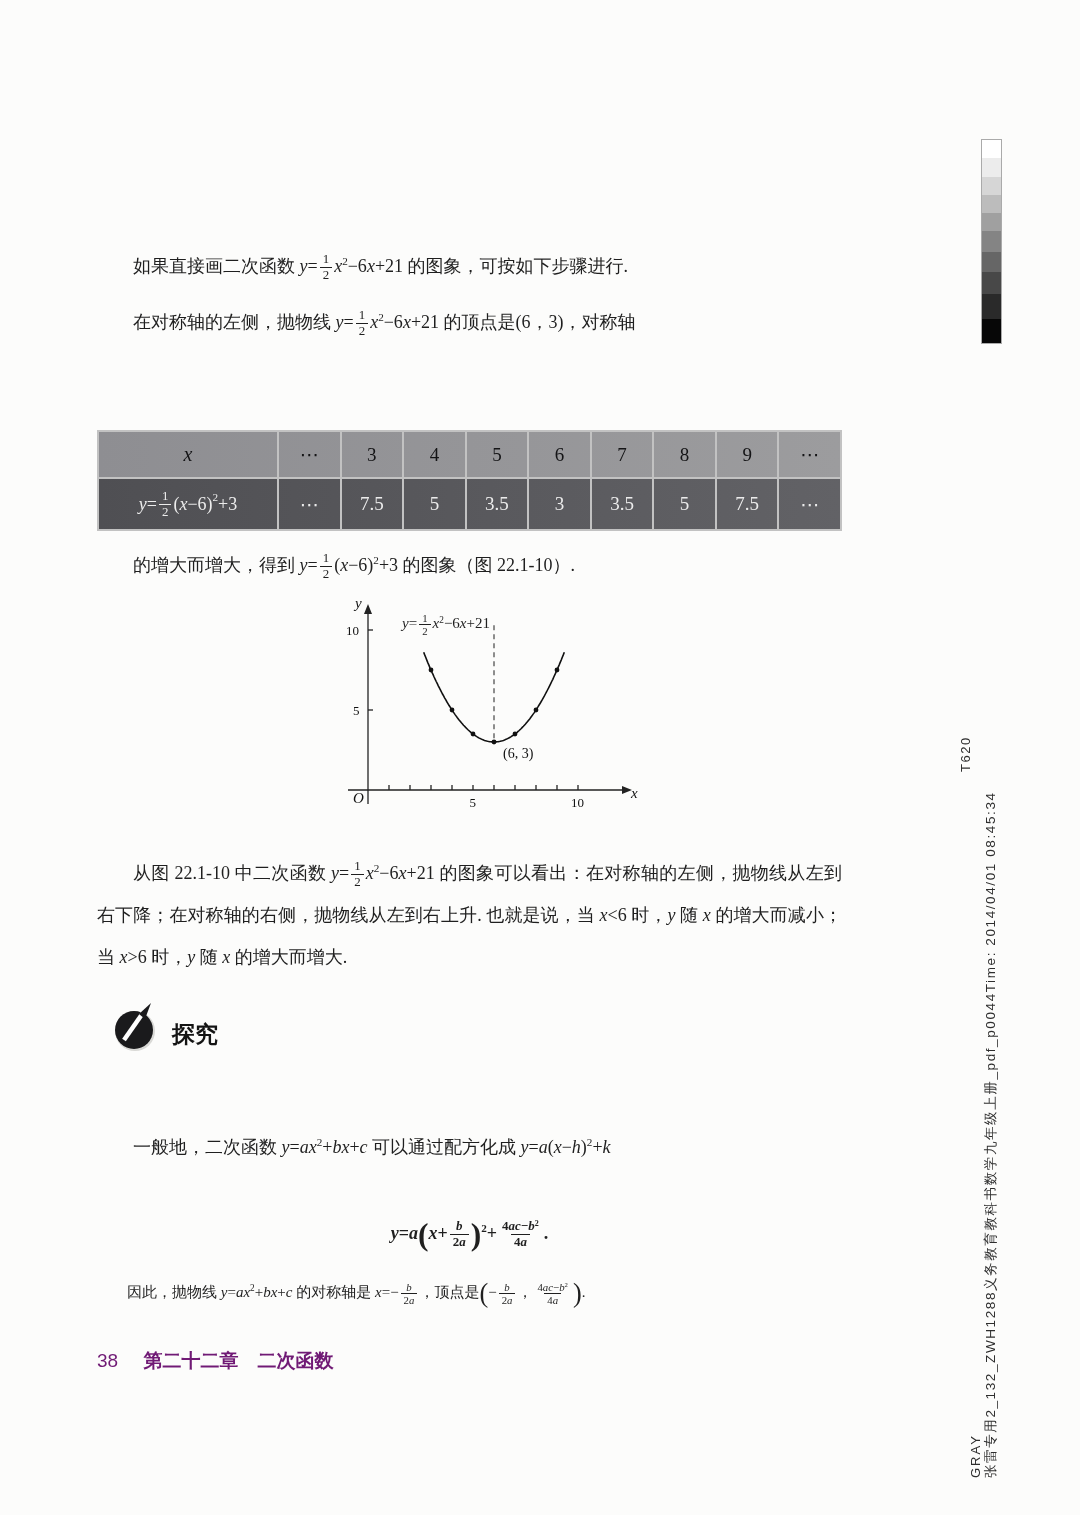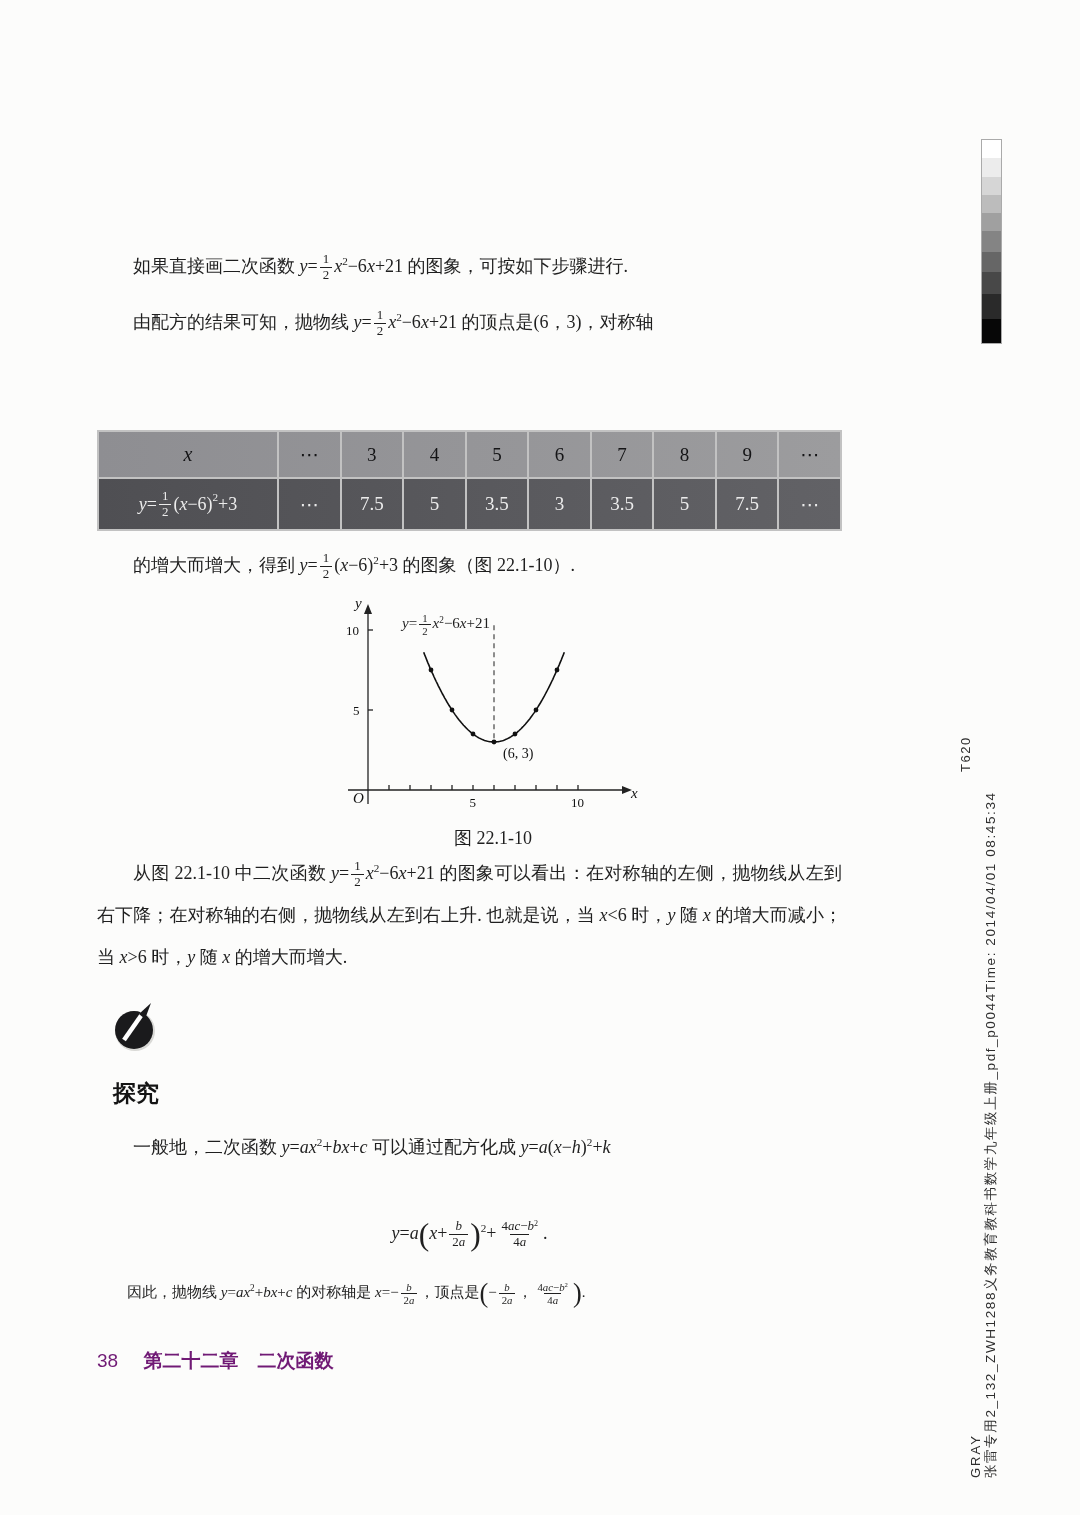--- a/index.html
+++ b/index.html
@@ -38,25 +38,25 @@
   .ax { stroke:#222; stroke-width:1.3; }
   .axf { fill:#222; }
   .dash { stroke:#444; stroke-width:1.2; stroke-dasharray:5 4; }
   .curve { stroke:#111; stroke-width:1.6; fill:none; }
   .pt { fill:#111; }
   .tick { font:13px "Liberation Serif", serif; fill:#111; }
   .mlab { font:italic 15px "Liberation Serif", serif; fill:#111; }
   .plab { font:14px "Liberation Serif", serif; fill:#111; }
 
   
-  .explore { position:absolute; left:112px; top:1002px; display:flex; align-items:center; gap:12px;flex-direction:column; }
+  .explore { position:absolute; left:112px; top:1002px; display:flex; align-items:center; gap:12px; }
   .explore-title { font-family:"Liberation Sans", sans-serif; font-weight:bold; font-size:23px; color:#141414; margin-top:10px; }
 
   
-  .formula { text-align:center; text-indent:0; line-height:70px; white-space:nowrap; }
+  .formula { text-align:center; text-indent:0; line-height:70px; white-space:nowrap;font-weight:bold; }
   .tallline { line-height:60px; white-space:nowrap; font-size:15px; }
 
   
   .footer { position:absolute; left:97px; top:1348px; font-family:"Liberation Sans", sans-serif; font-size:19px; color:#701a75; }
   .footer .chap { margin-left:20px; font-weight:600; }
 
   
   .calibration-bar { position:absolute; left:981px; top:139px; width:21px; height:205px;
     background:linear-gradient(to bottom,
       #ffffff 0 9%, #ececec 9% 18%, #d6d6d6 18% 27%, #bcbcbc 27% 36%,
@@ -81,21 +81,21 @@
   <div class="code-label">T620</div>
   <div class="watermark">
     <span class="wline gray">GRAY</span>
     <span class="wline long">张雷专用2_132_ZWH1288义务教育教科书数学九年级上册_pdf_p0044Time: 2014/04/01 08:45:34</span>
   </div>
 
   <p class="block one indent" style="top:243px"><span class="seg-t">如果直接画二次函数 </span><span class="seg-v">y</span><span class="seg-m">=</span><span class="frac">
         <span class="num"><span class="seg-m">1</span></span>
         <span class="den"><span class="seg-m">2</span></span>
       </span><span class="seg-v">x</span><sup class="sup">2</sup><span class="seg-m">−6</span><span class="seg-v">x</span><span class="seg-m">+21</span><span class="seg-t"> 的图象，可按如下步骤进行.</span></p>
-  <p class="block one indent" style="top:299px"><span class="seg-t">由配方的结果可知，抛物线 </span><span class="seg-v">y</span><span class="seg-m">=</span><span class="frac">
+  <p class="block one indent" style="top:299px"><span class="seg-t">在对称轴的左侧，抛物线 </span><span class="seg-v">y</span><span class="seg-m">=</span><span class="frac">
         <span class="num"><span class="seg-m">1</span></span>
         <span class="den"><span class="seg-m">2</span></span>
       </span><span class="seg-v">x</span><sup class="sup">2</sup><span class="seg-m">−6</span><span class="seg-v">x</span><span class="seg-m">+21</span><span class="seg-t"> 的顶点是(6，3)，对称轴</span></p>
 
   <div class="vtable">
     <div class="trow head">
       <div class="tlabel">
           <span class="seg-v">x</span>
         </div>
       <div class="tvals">
@@ -176,21 +176,20 @@
         <circle cx="219" cy="78" r="2.4" class="pt"></circle>
         <text x="15" y="211" class="mlab">O</text>
         <text x="293" y="206" class="mlab">x</text>
         <text x="17" y="16" class="mlab">y</text>
         <text x="165" y="166" class="plab">(6, 3)</text>
       </svg>
     <div class="curve-label"><span class="seg-v">y</span><span class="seg-m">=</span><span class="frac">
           <span class="num"><span class="seg-m">1</span></span>
           <span class="den"><span class="seg-m">2</span></span>
         </span><span class="seg-v">x</span><sup class="sup">2</sup><span class="seg-m">−6</span><span class="seg-v">x</span><span class="seg-m">+21</span></div>
-    <figcaption class="fig-caption">图 22.1-10</figcaption>
   </figure>
 
   <p class="block indent" style="top:852px; line-height:42px"><span class="seg-t">从图 22.1-10 中二次函数 </span><span class="seg-v">y</span><span class="seg-m">=</span><span class="frac">
         <span class="num"><span class="seg-m">1</span></span>
         <span class="den"><span class="seg-m">2</span></span>
       </span><span class="seg-v">x</span><sup class="sup">2</sup><span class="seg-m">−6</span><span class="seg-v">x</span><span class="seg-m">+21</span><span class="seg-t"> 的图象可以看出：在对称轴的左侧，抛物线从左到右下降；在对称轴的右侧，抛物线从左到右上升. 也就是说，当 </span><span class="seg-v">x</span><span class="seg-m">&lt;6</span><span class="seg-t"> 时，</span><span class="seg-v">y</span><span class="seg-t"> 随 </span><span class="seg-v">x</span><span class="seg-t"> 的增大而减小；当 </span><span class="seg-v">x</span><span class="seg-m">&gt;6</span><span class="seg-t"> 时，</span><span class="seg-v">y</span><span class="seg-t"> 随 </span><span class="seg-v">x</span><span class="seg-t"> 的增大而增大.</span></p>
 
   <div class="explore">
     <span>
       <svg width="48" height="50" viewBox="0 0 48 50">

